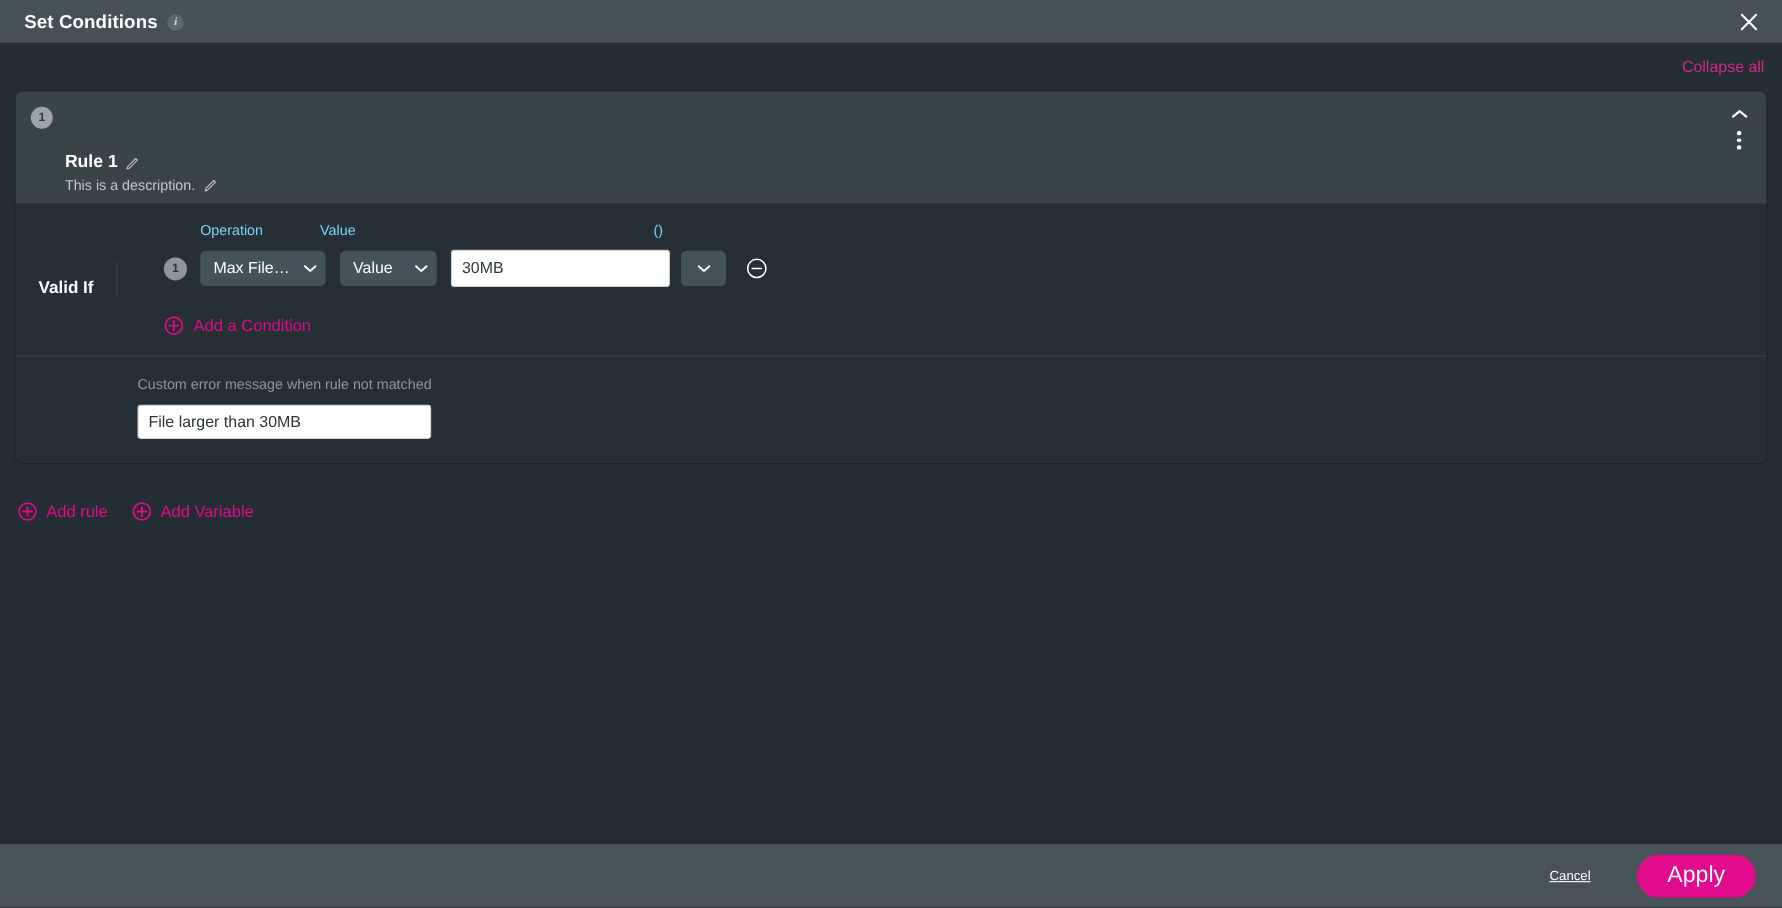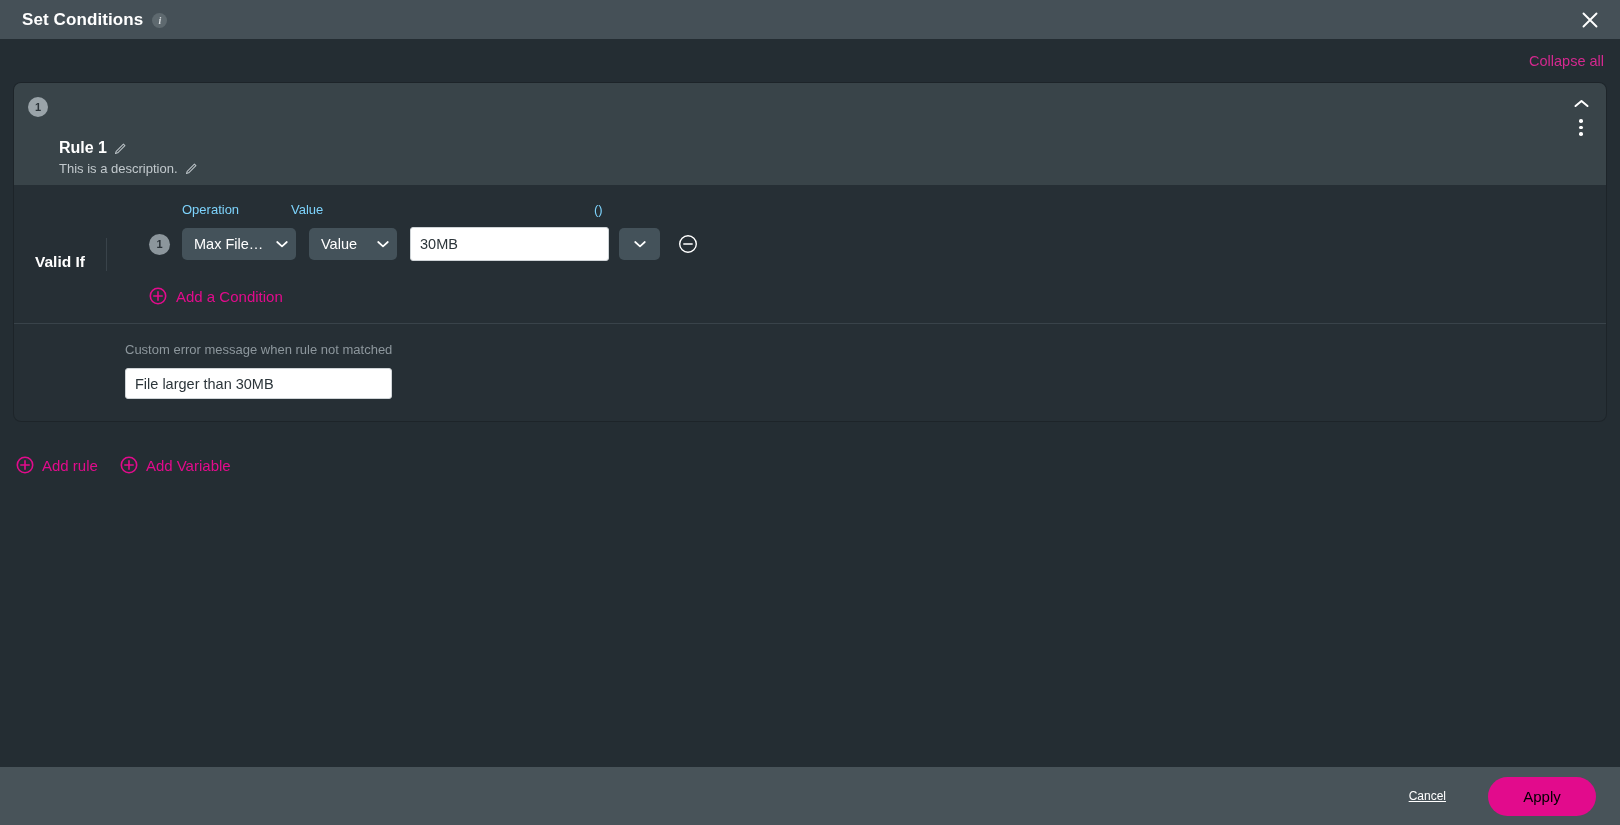--- a/index.html
+++ b/index.html
@@ -340,22 +340,22 @@
     font-size: 12px;
     font-family: "Liberation Sans", sans-serif;
     cursor: pointer;
     padding: 10px 18px;
     margin-right: 24px;
     text-decoration: underline;
   }
   .btn-apply {
     background: #e20b8c;
     border: none;
-    color: #000000;
-    font-size: 15px;
+    color: #ffffff;
+    font-size: 21px;
     font-family: "Liberation Sans", sans-serif;
     border-radius: 20px;
     height: 39px;
     width: 108px;
     cursor: pointer;
   }
 </style>
 </head>
 <body>
 

